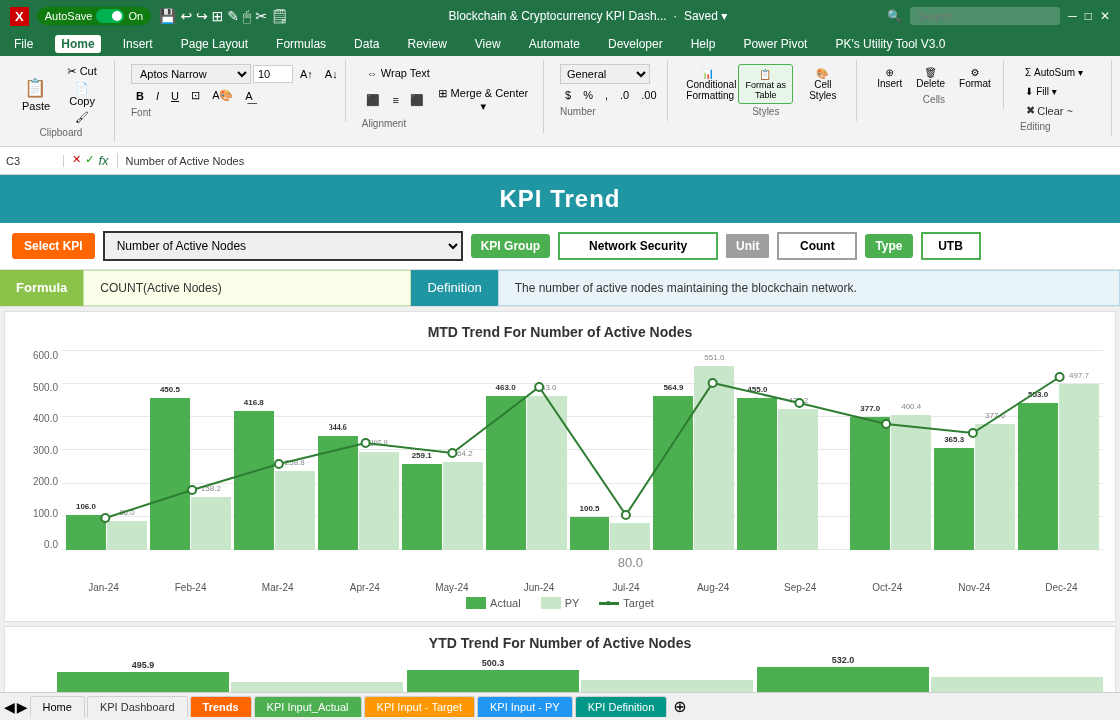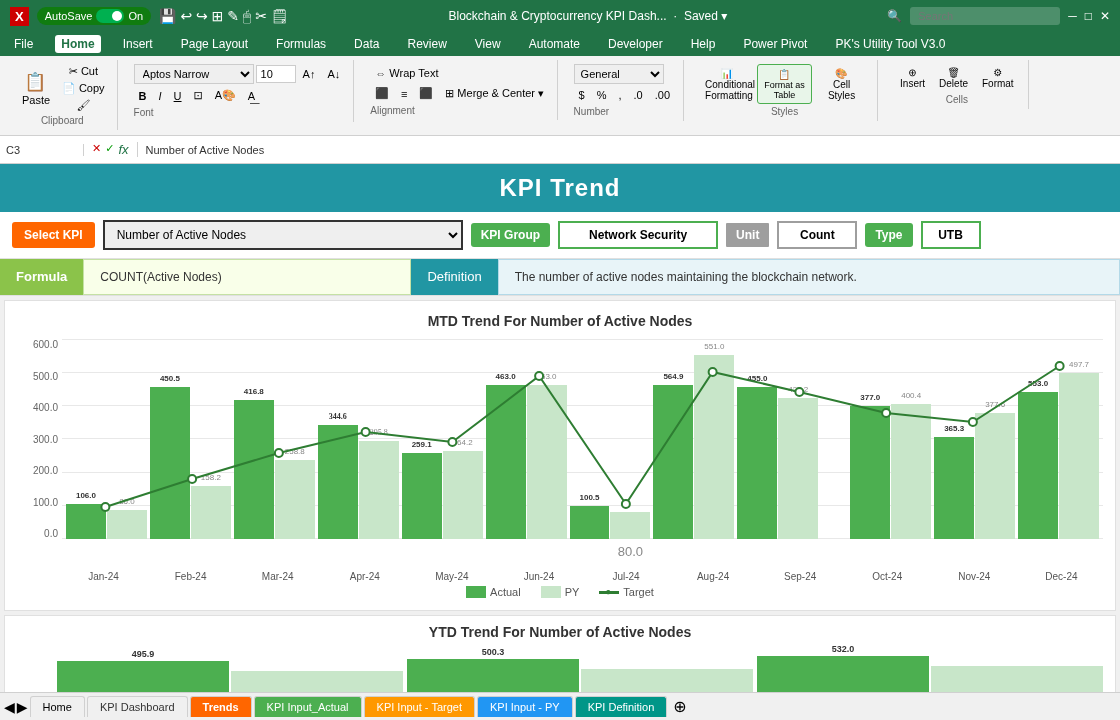--- a/index.html
+++ b/index.html
@@ -29,21 +29,21 @@
     .ribbon-icon { font-size: 18px; }
     .ribbon-row { display: flex; align-items: center; gap: 2px; }
     .font-select { border: 1px solid #ccc; padding: 2px 4px; font-size: 11px; width: 120px; }
     .font-size { border: 1px solid #ccc; padding: 2px 4px; font-size: 11px; width: 40px; }
     .toolbar-btn { border: 1px solid transparent; background: none; padding: 2px 4px; cursor: pointer; border-radius: 2px; font-size: 11px; }
     .format-as-table-btn { background: #e8f5e9; border: 1px solid #4caf50; padding: 4px 6px; cursor: pointer; border-radius: 3px; font-size: 10px; text-align: center; }
     .clear-btn { display: flex; align-items: center; gap: 2px; font-size: 11px; color: #333; cursor: pointer; padding: 2px 6px; }
 
     
     .name-box-row { background: white; border-bottom: 1px solid #d0d0d0; height: 28px; display: flex; align-items: center; }
-    .name-box { border: none; border-right: 1px solid #d0d0d0; width: 84px; padding: 0 6px; font-size: 11px; color: #333; }
+    .name-box { border: none; border-right: 1px solid #d0d0d0; width: 64px; padding: 0 6px; font-size: 11px; color: #333; }
     .formula-bar { flex: 1; padding: 0 8px; font-size: 11px; color: #333; display: flex; align-items: center; gap: 8px; }
     .formula-icons { display: flex; gap: 4px; border-right: 1px solid #d0d0d0; padding-right: 8px; }
     .fx-label { color: #217346; font-style: italic; font-size: 13px; }
 
     
     .sheet-title { background: #2196a3; color: white; text-align: center; padding: 10px; font-size: 24px; font-weight: bold; letter-spacing: 1px; }
 
     
     .kpi-controls { background: white; padding: 8px 12px; display: flex; align-items: center; gap: 8px; border-bottom: 1px solid #e0e0e0; }
     .select-kpi-btn { background: #ff6600; color: white; border: none; padding: 6px 12px; border-radius: 3px; font-size: 12px; font-weight: bold; cursor: pointer; }
@@ -224,20 +224,33 @@
 
   <div class="ribbon-group" style="min-width:130px;">
     <div class="ribbon-row">
       <button class="ribbon-btn" style="font-size:10px;">⊕<br>Insert</button>
       <button class="ribbon-btn" style="font-size:10px;">🗑<br>Delete</button>
       <button class="ribbon-btn" style="font-size:10px;">⚙<br>Format</button>
     </div>
     <span class="ribbon-group-label">Cells</span>
   </div>
 
+  <div class="ribbon-group" style="min-width:100px;align-items:flex-start;">
+    <div class="ribbon-row">
+      <button class="toolbar-btn" style="font-size:10px;">Σ AutoSum ▾</button>
+    </div>
+    <div class="ribbon-row">
+      <button class="toolbar-btn" style="font-size:10px;">⬇ Fill ▾</button>
+    </div>
+    <div class="clear-btn">
+      <span>✖</span>
+      <span>Clear ~</span>
+    </div>
+    <span class="ribbon-group-label">Editing</span>
+  </div>
 </div>
 
 <div class="name-box-row">
   <input class="name-box" value="C3" type="text" style="">
   <div class="formula-bar">
     <div class="formula-icons">
       <span style="cursor:pointer;color:#c00;">✕</span>
       <span style="cursor:pointer;color:#090;">✓</span>
       <span class="fx-label">fx</span>
     </div>

